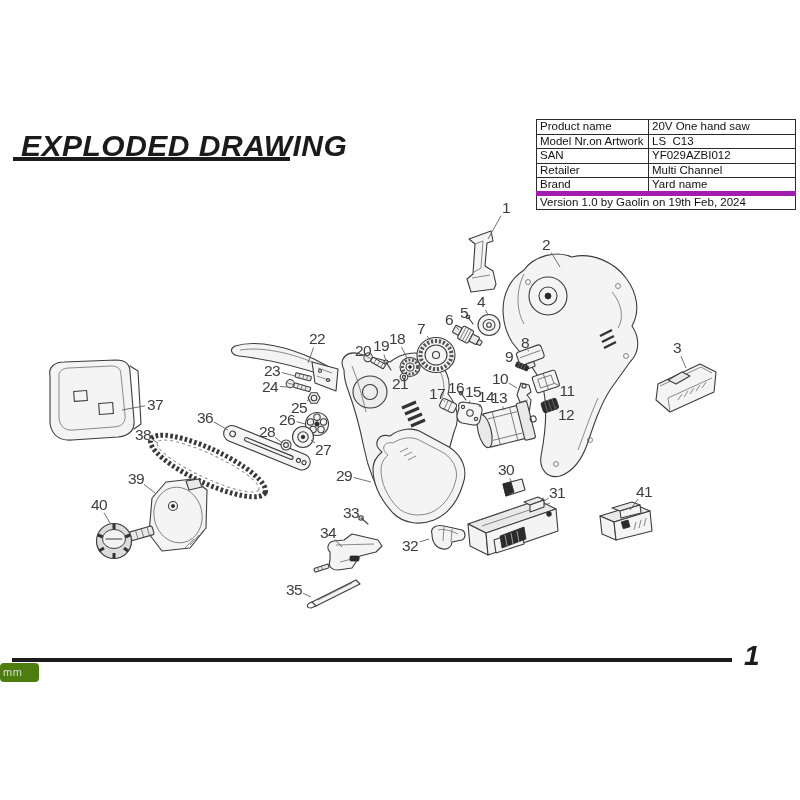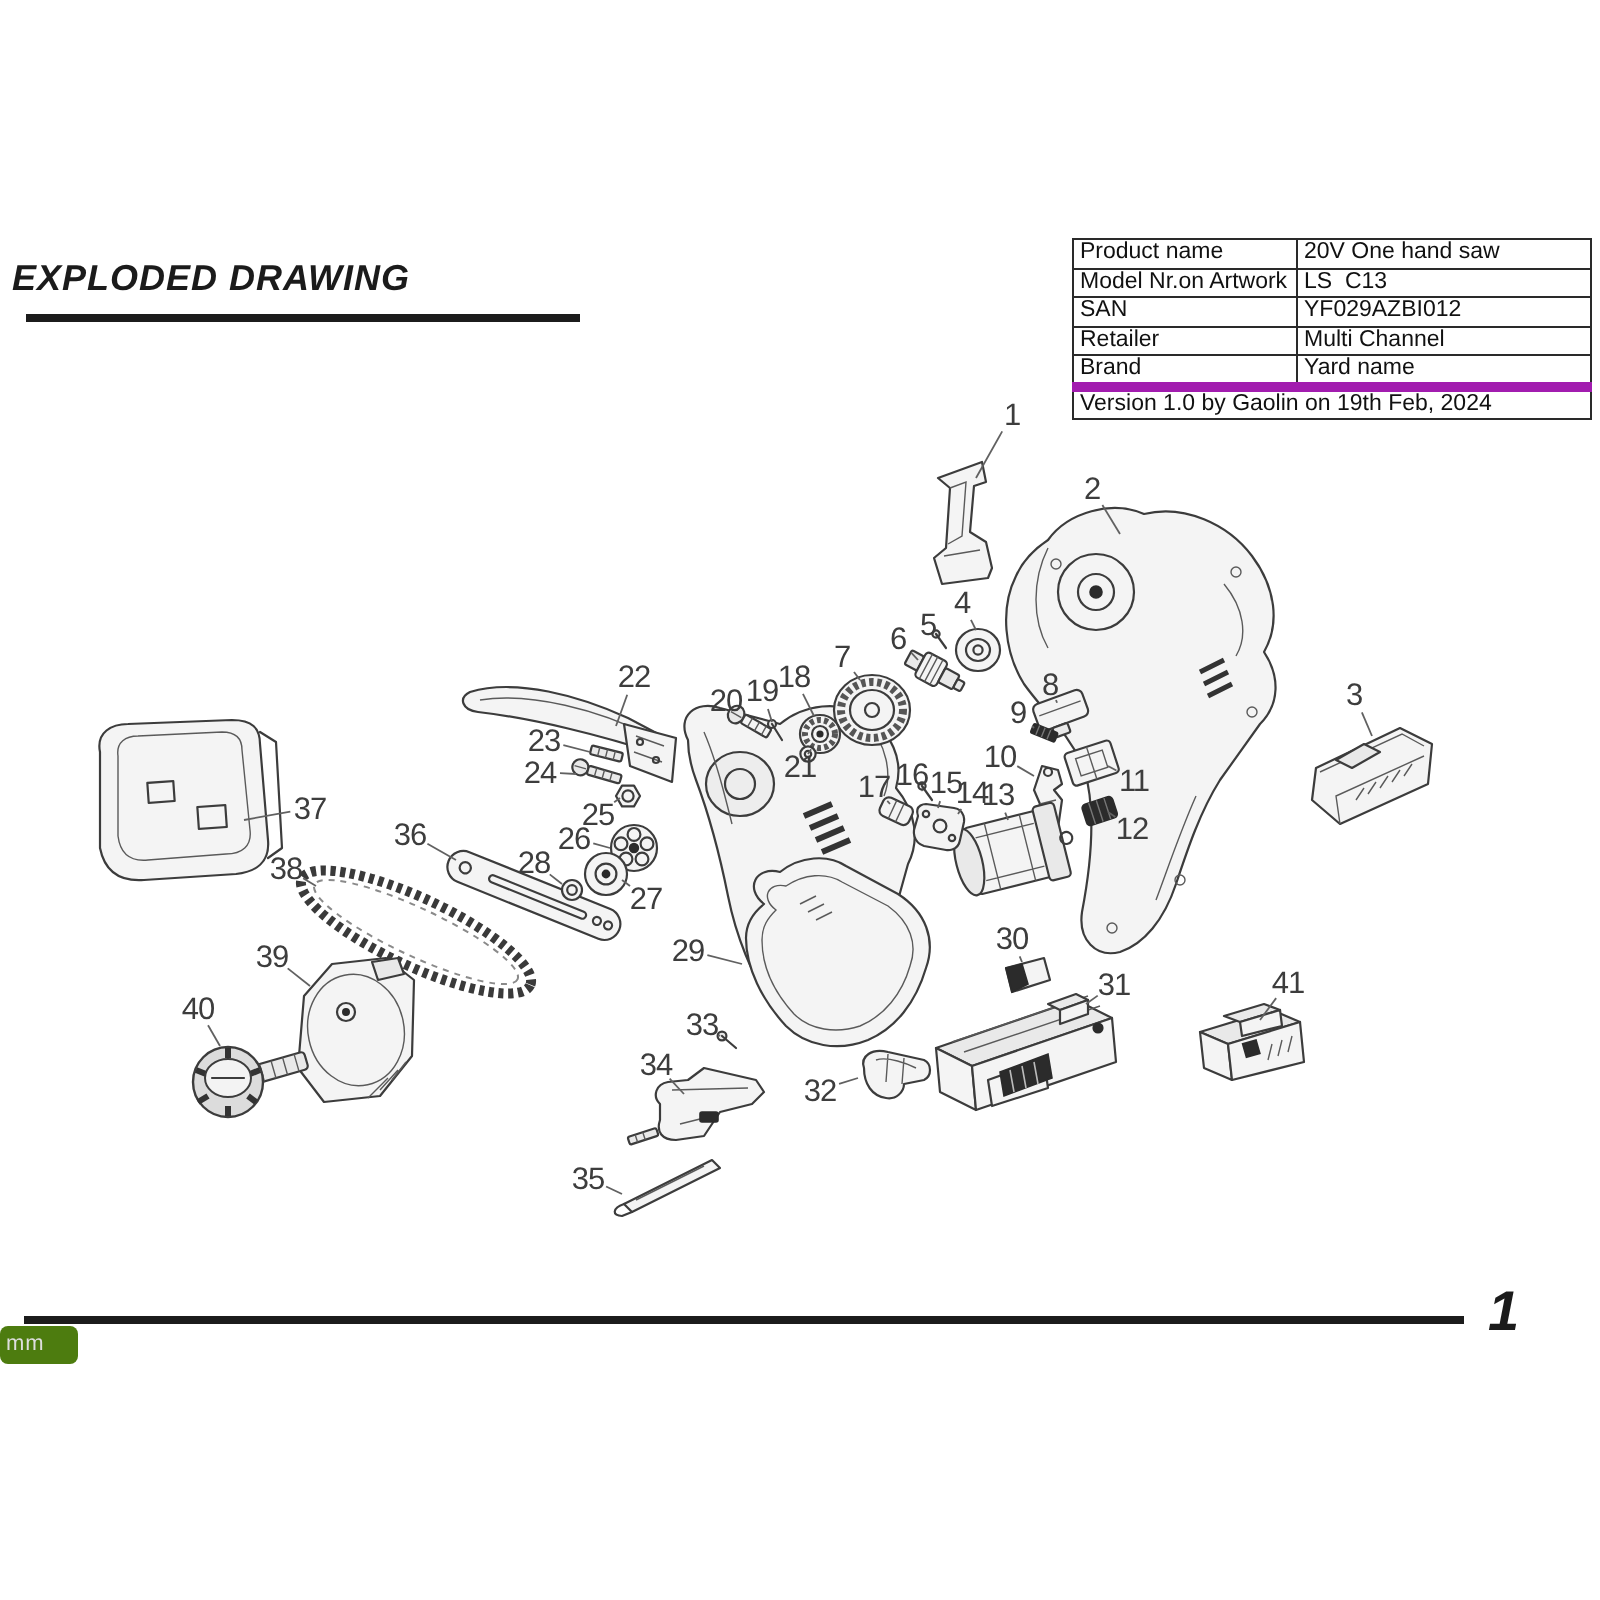--- a/index.html
+++ b/index.html
@@ -1,21 +1,21 @@
 <!DOCTYPE html>
 <html><head>
 <meta charset="utf-8">
 <style>
   * { margin:0; padding:0; box-sizing:border-box; }
   html,body { width:800px; height:800px; background:#ffffff; overflow:hidden;
               font-family:"Liberation Sans", sans-serif; }
   .page { position:relative; width:800px; height:800px; background:#fff; }
 
   
-  .title { position:absolute; left:6px; top:129px; font-size:18px; font-weight:bold;
+  .title { position:absolute; left:21px; top:129px; font-size:30px; font-weight:bold;
            font-style:italic; letter-spacing:.5px; color:#1b1b1b; white-space:nowrap; }
   .title-rule { position:absolute; left:13px; top:157px; width:277px; height:4px; background:#1c1c1c; }
 
   
   .info-table { position:absolute; left:536px; top:119px; width:260px;
                 border-collapse:collapse; table-layout:fixed;
                 font-size:11.5px; color:#111; }
   .info-table td { border:1px solid #2a2a2a; padding:0 3px; height:14.5px;
                    line-height:13px; white-space:pre; overflow:hidden;margin-left:42px; }
   .info-table td.val { }

